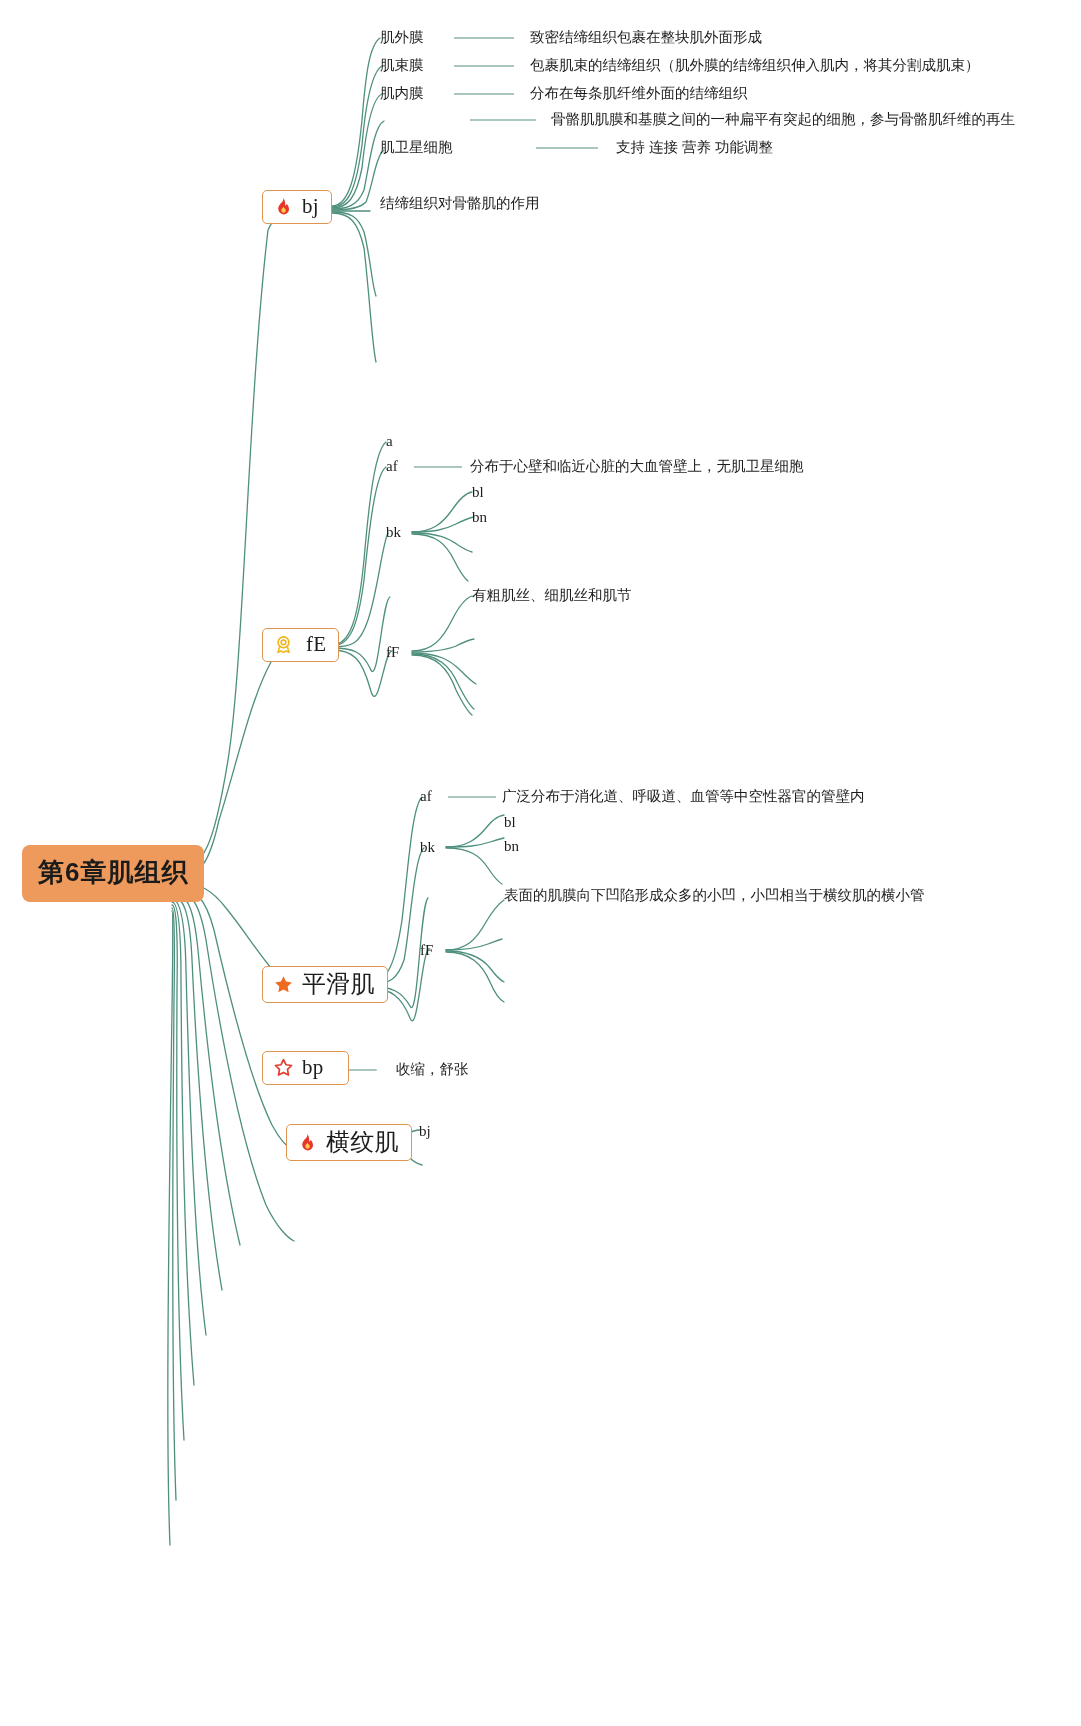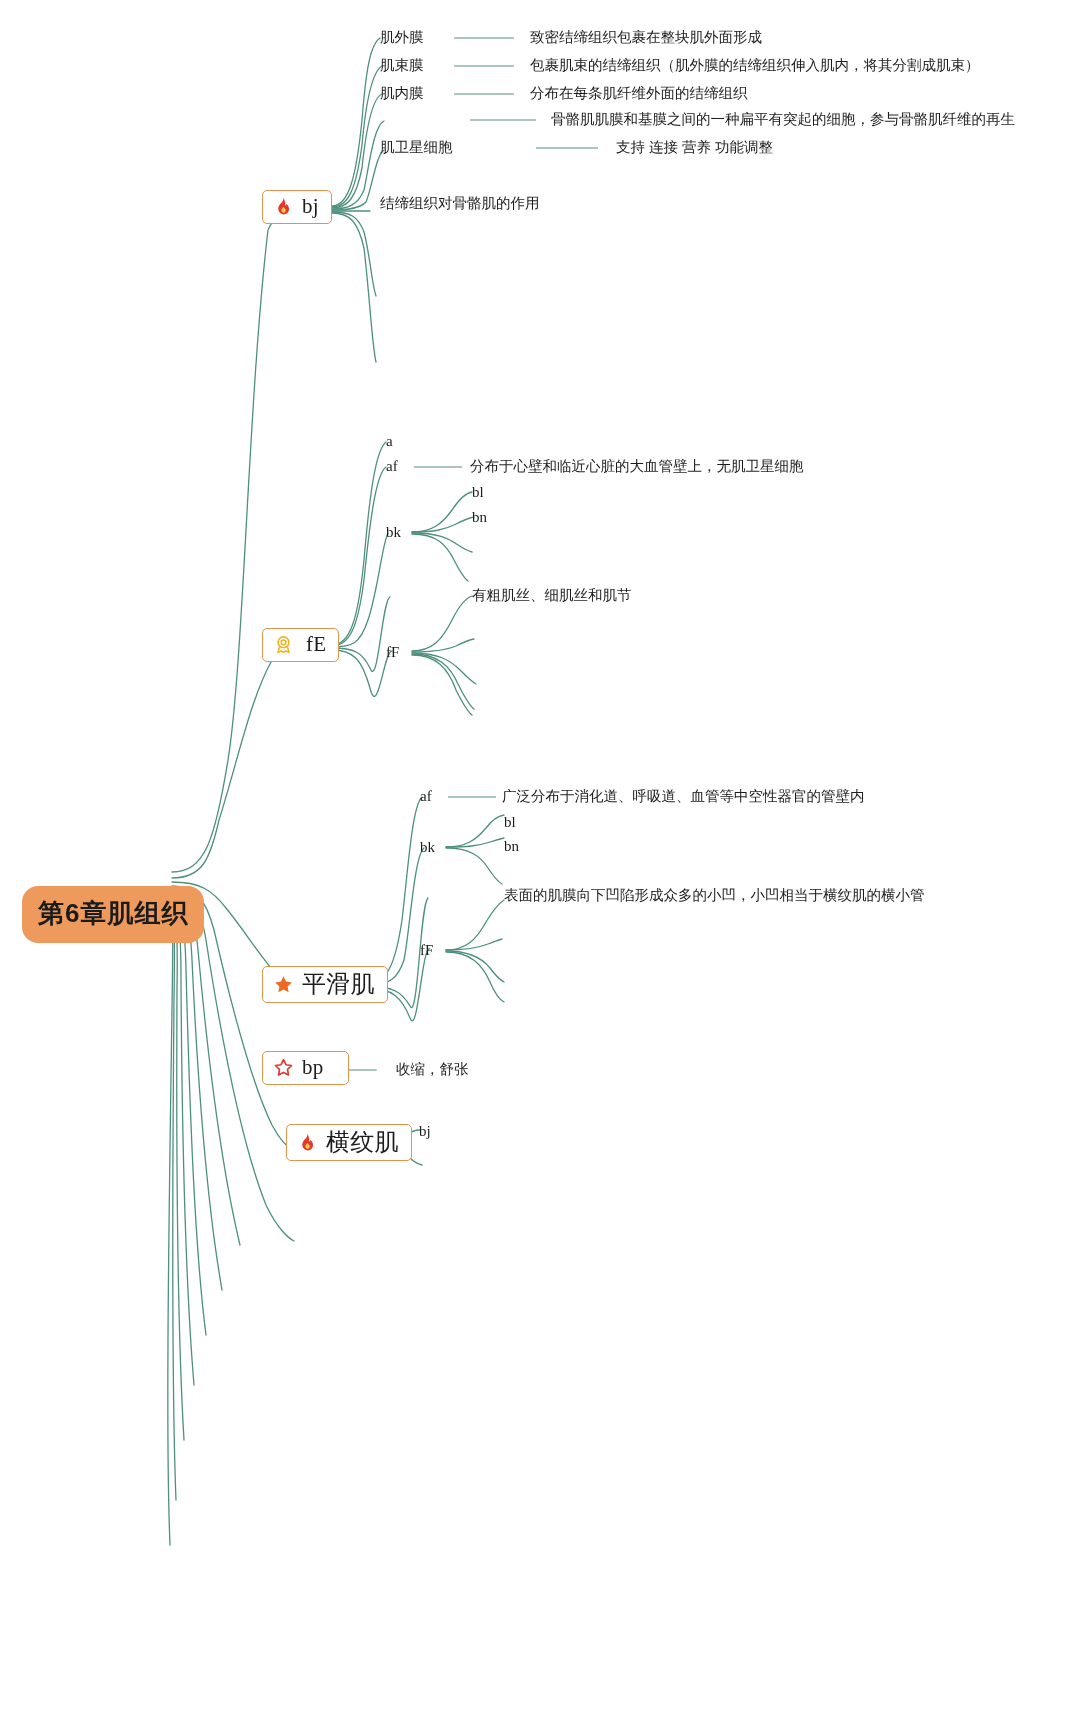--- a/index.html
+++ b/index.html
@@ -27,25 +27,24 @@
     font-family:"Liberation Serif","DejaVu Serif",serif;
     font-size:21px;color:#1d1d1d;letter-spacing:.3px;
   }
   .node .lbl.cn{font-size:24px;}
 
   
   .root{
     position:absolute;
     box-sizing:border-box;
     background:#ED9A5C;
-    border:none;border-radius:16px;
+    border:none;border-radius:8px;
     padding:10px 16px 12px 16px;
     display:flex;align-items:center;justify-content:flex-end;
     white-space:nowrap;
-    margin-top:41px;
   }
   .root .lbl{
     font-family:"Liberation Sans","DejaVu Sans",sans-serif;
     font-weight:bold;font-size:26px;color:#1b1b1b;letter-spacing:1px;
   }
 
   
   .leaf{
     position:absolute;
     white-space:nowrap;

